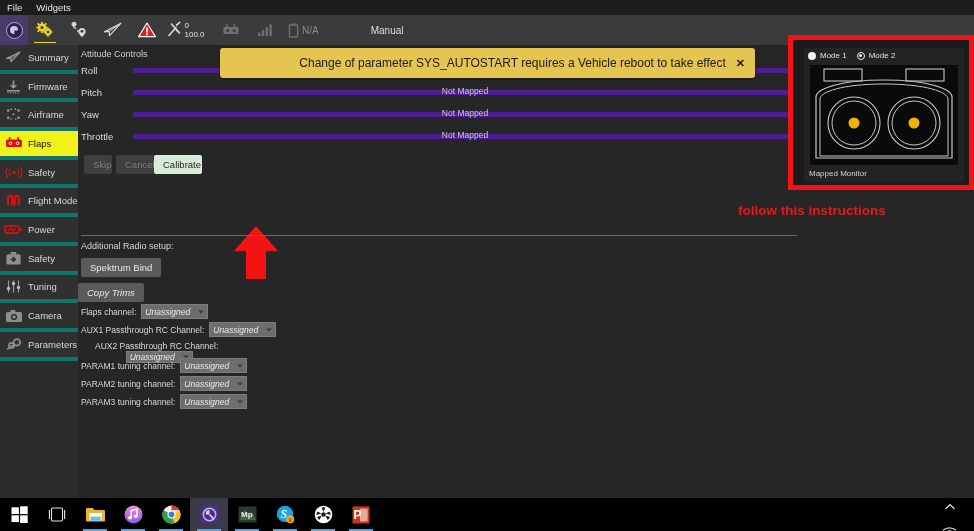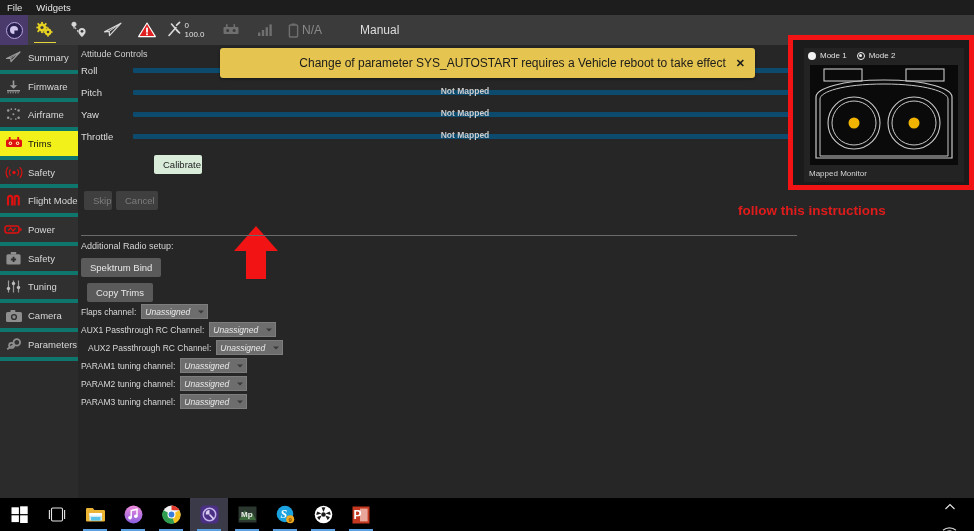--- a/index.html
+++ b/index.html
@@ -57,21 +57,21 @@
     height: 30px; min-width: 34px;
     display: flex; align-items: center; justify-content: center;
     position: relative; cursor: default;
   }
   .tb-btn.active::after {
     content: ""; position: absolute; left: 6px; right: 6px; bottom: 2px;
     height: 1.5px; background: #e8d53a;
   }
   .tb-sep { width: 6px; }
   .tb-text {
-    color: #dddddd; font-size: 12px; padding: 0 16px;
+    color: #dddddd; font-size: 10px; padding: 0 23px;
   }
   .tb-dim { color: #8a8a8a; }
   .tb-nums {
     display: flex; flex-direction: column;
     align-items: flex-start; line-height: 9px;
     color: #e2e2e2; font-size: 8px; margin-left: 1px;
   }
 
   
   .sidebar {
@@ -116,35 +116,35 @@
   .ctrl-row {
     position: absolute; left: 3px;
     height: 16px; width: 716px;
     display: flex; align-items: center;
   }
   .ctrl-lbl {
     width: 52px; font-size: 9.5px; color: #dcdcdc;
   }
   .ctrl-bar {
     position: relative; flex: 1; height: 5px;
-    background: #0c4a6e; border-radius: 1px; font-weight: bold;
+    background: #4c1d95; border-radius: 1px;
   }
   .ctrl-bar .nm {
     position: absolute; left: 0; right: 0; top: -4px;
     text-align: center;
     font-size: 8.5px; color: #cdcdcd;
   }
 
   .btn {
     font-size: 9.5px;
     border: none; border-radius: 2px;
     padding: 4px 9px; cursor: default;
     font-family: "Liberation Sans", sans-serif;
   }
-  .btn-dis { background: #3f3f3f; color: #7d7d7d; margin-top: 36px; }
+  .btn-dis { background: #3f3f3f; color: #7d7d7d; }
   .btn-prim { background: #d8ecd9; color: #222; }
   .btn-grey { background: #5a5a5a; color: #e8e8e8; }
 
   
   .arrow { position: absolute; left: 155px; top: 180px; }
 
   .divider {
     position: absolute; left: 3px; top: 190px;
     width: 716px; height: 1px; background: #6a6a6a;
   }
@@ -441,21 +441,21 @@
         <svg width="18" height="14" viewBox="0 0 18 14">
           <rect x="1" y="3.6" width="16" height="7.4" rx="1.6" fill="#e01010"></rect>
           <rect x="3.8" y="1" width="1.8" height="3" fill="#e01010"></rect>
           <rect x="12.3" y="1" width="1.8" height="3" fill="#e01010"></rect>
           <circle cx="5.4" cy="7.2" r="1.7" fill="#fff5aa"></circle>
           <circle cx="12.6" cy="7.2" r="1.7" fill="#fff5aa"></circle>
           <circle cx="5.4" cy="7.2" r="0.8" fill="#c00"></circle>
           <circle cx="12.6" cy="7.2" r="0.8" fill="#c00"></circle>
         </svg>
       </span>
-      <span class="side-label">Trims</span>
+      <span class="side-label">Flaps</span>
     </div>
 
     <div class="side-item">
       <span class="side-ico">
         <svg width="18" height="15" viewBox="0 0 18 15">
           <circle cx="9" cy="7.5" r="1.7" fill="#e01010"></circle>
           <path d="M5.6 4.3 A4.7 4.7 0 0 0 5.6 10.7" fill="none" stroke="#e01010" stroke-width="1.2"></path>
           <path d="M12.4 4.3 A4.7 4.7 0 0 1 12.4 10.7" fill="none" stroke="#e01010" stroke-width="1.2"></path>
           <path d="M3.2 2.2 A7.6 7.6 0 0 0 3.2 12.8" fill="none" stroke="#e01010" stroke-width="1.2"></path>
           <path d="M14.8 2.2 A7.6 7.6 0 0 1 14.8 12.8" fill="none" stroke="#e01010" stroke-width="1.2"></path>
@@ -581,39 +581,39 @@
       <svg width="46" height="55" viewBox="0 0 46 55">
         <path d="M23 1 L45 26 L33 26 L33 54 L13 54 L13 26 L1 26 Z" fill="#f21414"></path>
       </svg>
     </div>
 
     <div class="divider"></div>
 
     <div class="addl-title">Additional Radio setup:</div>
 
     <button class="btn btn-grey" style="position:absolute;left:3px;top:213px;">Spektrum Bind</button>
-    <button class="btn btn-grey" style="position:absolute;left:9px;top:238px;">Copy Trims</button>
+    <button class="btn btn-grey" style="position:absolute;left:0;top:238px;font-style:italic;">Copy Trims</button>
 
     <div class="dd-row" style="left:3px; top:260px;">
       <span class="dd-lbl">Flaps channel:</span>
       <div class="dd">
         <span class="cap">Unassigned</span>
         <span class="arw"></span>
       </div>
     </div>
 
     <div class="dd-row" style="left:3px; top:278px;">
       <span class="dd-lbl">AUX1 Passthrough RC Channel:</span>
       <div class="dd">
         <span class="cap">Unassigned</span>
         <span class="arw"></span>
       </div>
     </div>
 
-    <div class="dd-row" style="left:10px; top:296px;">
+    <div class="dd-row" style="left:17px; top:296px;flex-direction:column;">
       <span class="dd-lbl">AUX2 Passthrough RC Channel:</span>
       <div class="dd">
         <span class="cap">Unassigned</span>
         <span class="arw"></span>
       </div>
     </div>
 
     <div class="dd-row" style="left:3px; top:314px;">
       <span class="dd-lbl">PARAM1 tuning channel:</span>
       <div class="dd">

